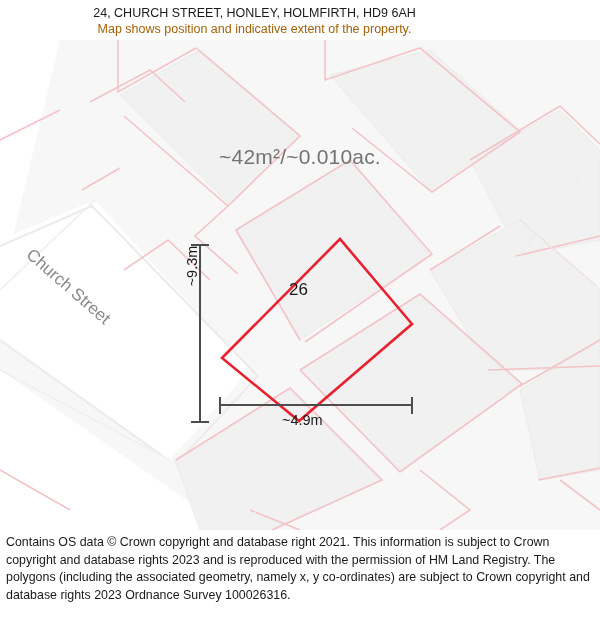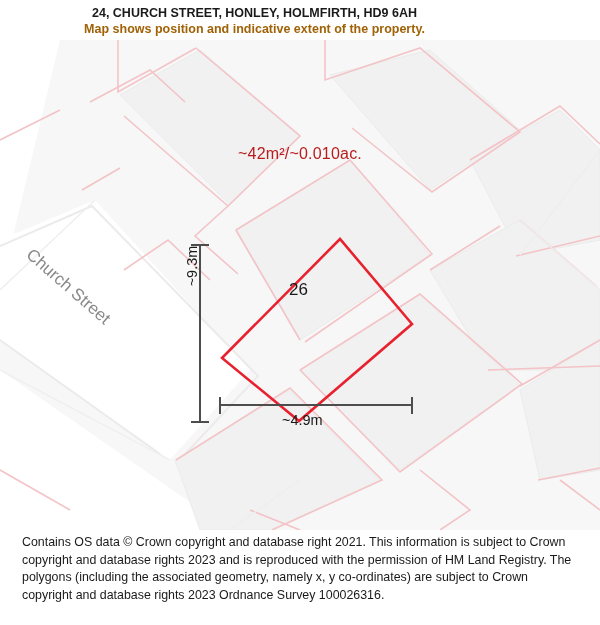--- a/index.html
+++ b/index.html
@@ -12,21 +12,20 @@
     height: 625px;
     font-family: "Liberation Sans", sans-serif;
     color: #000000;
     overflow: hidden;
     position: relative;
   }
   .header {
     width: 509px;
     padding-top: 5px;
     text-align: center;
-    font-weight: bold;
   }
   .header .title {
     font-size: 12.5px;
     line-height: 16px;
     color: #1a1a1a;
   }
   .header .subtitle {
     font-size: 12.5px;
     line-height: 16px;
     color: #a16207;
@@ -44,22 +43,22 @@
     position: absolute;
     top: 0;
     left: 0;
   }
   .area-label {
     position: absolute;
     left: 0;
     top: 105px;
     width: 600px;
     text-align: center;
-    font-size: 16px;
-    color: #b91c1c;
+    font-size: 21px;
+    color: #737373;
     letter-spacing: 0.2px;
   }
   .plot-number {
     position: absolute;
     left: 289px;
     top: 240px;
     font-size: 17px;
     color: #1a1a1a;
   }
   .street-label {
@@ -88,21 +87,21 @@
     top: 372px;
     font-size: 14.5px;
     color: #1a1a1a;
     white-space: nowrap;
   }
   .footer {
     position: absolute;
     top: 534px;
     left: 0;
     width: 600px;
-    padding: 0 22px;
+    padding: 0 6px;
     box-sizing: border-box;
     font-size: 12.4px;
     line-height: 17.5px;
     color: #1a1a1a;
   }
 </style>
 </head>
 <body>
 
 <div class="header">

